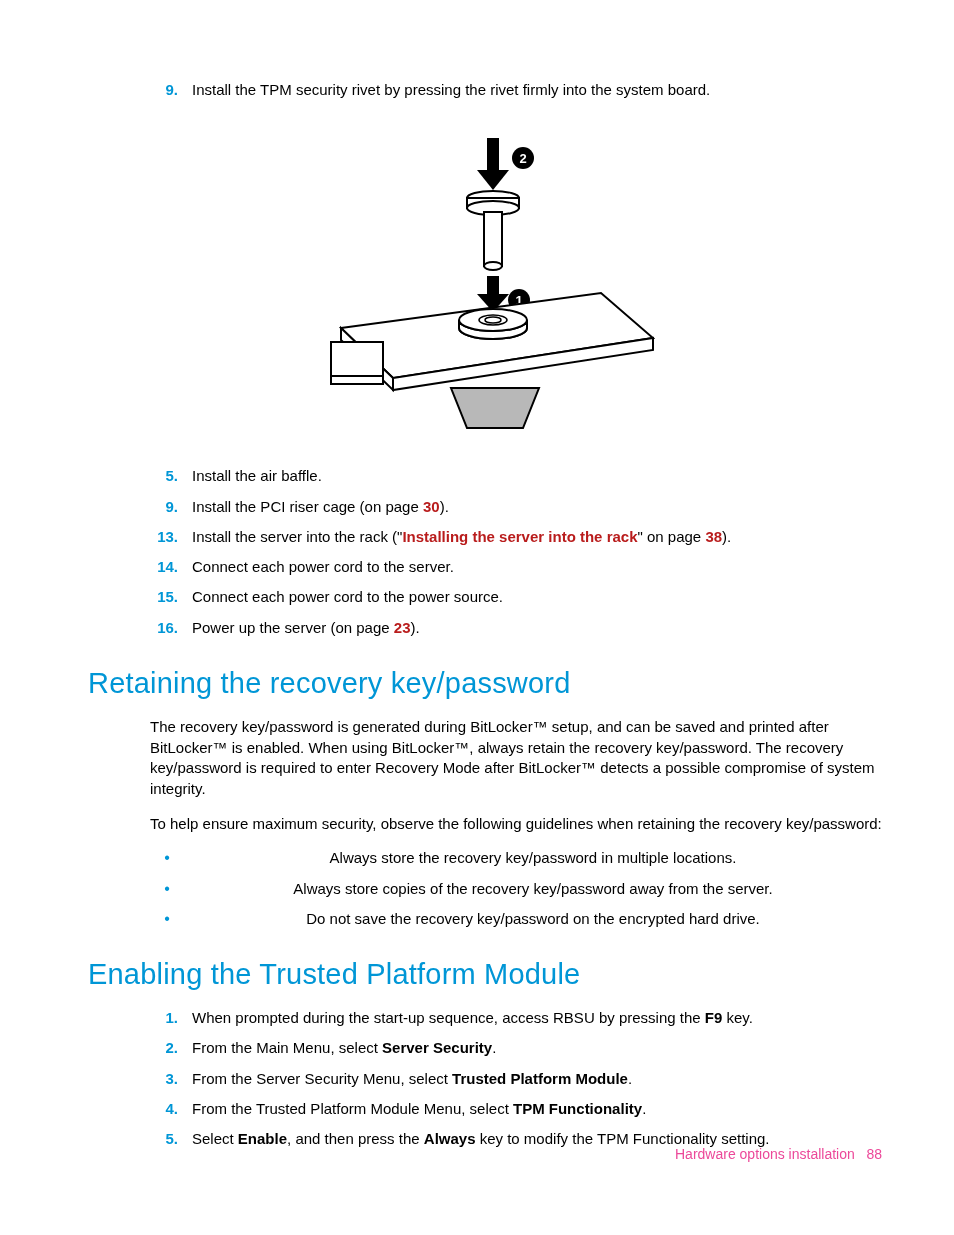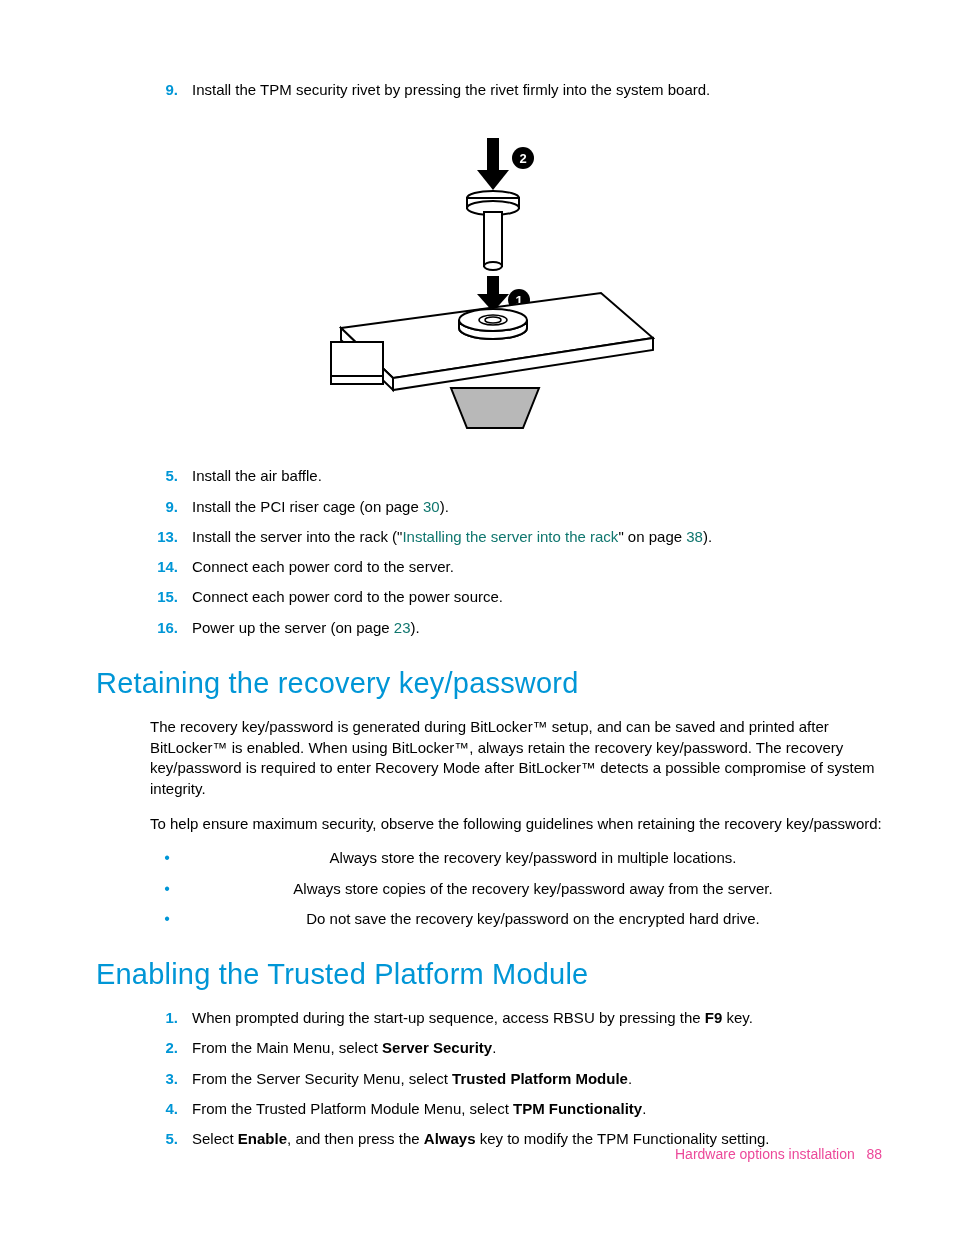--- a/index.html
+++ b/index.html
@@ -23,27 +23,27 @@
     color: #0096d6;
     font-weight: bold;
   }
   .ol-text { flex: 1; color: #000; }
   .ol-inner { padding-left: 72px; }
   .figure-wrap {
     display: flex;
     justify-content: center;
     margin: 28px 0 28px 0;
   }
-  .link { color: #0f766e; }
+  .link { color: #b91c1c; font-weight: bold; }
   h2 {
     font-family: Arial, Helvetica, sans-serif;
     font-weight: normal;
     font-size: 29px;
     color: #0096d6;
-    margin: 26px 0 14px 16px;
+    margin: 26px 0 14px 8px;
     letter-spacing: 0.2px;
   }
   .para {
     margin: 3px 0 14px 70px;
     text-align: left;
     font-size: 15px;
     line-height: 1.38;
   }
   .bullets { margin-left: 70px; }
   .b-row { display: flex; margin-bottom: 10px; }

